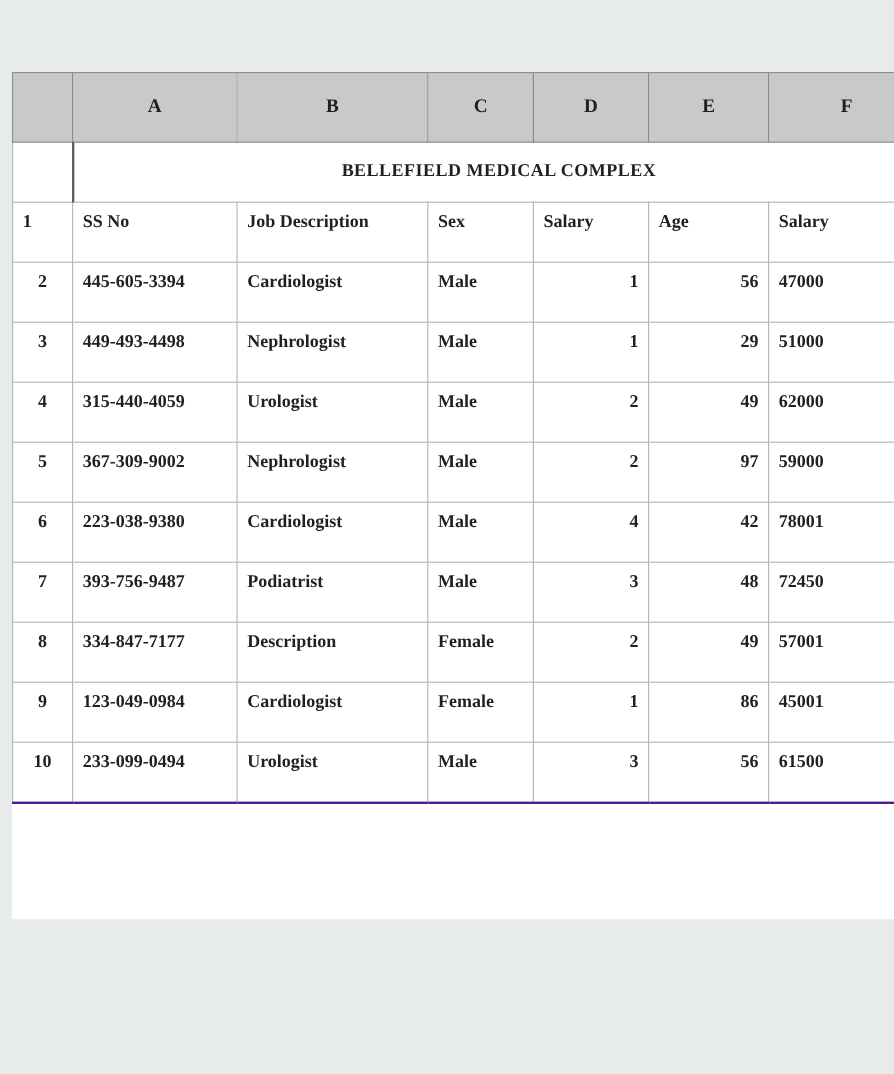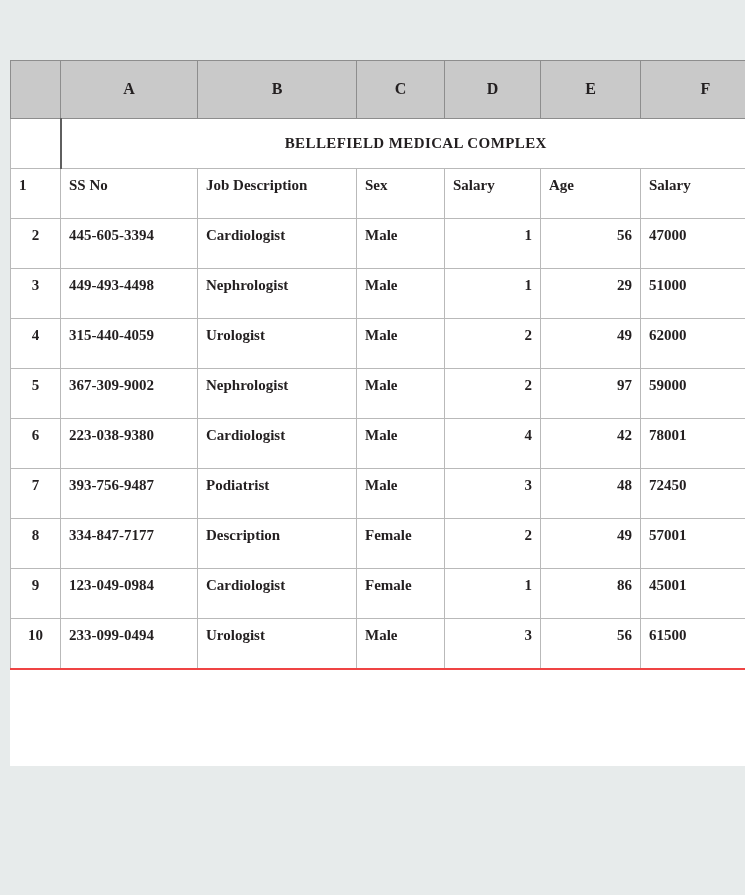--- a/index.html
+++ b/index.html
@@ -98,21 +98,21 @@
   
   tr.fieldhdr-row td { text-align: left; }
 
   
   td.num { text-align: right; padding-right: 14px; }
   td.txt { text-align: left; margin-top: 13px; }
 
   
   tr.rule-strong td { border-top: 1px solid #8d8d8d; }
 
-  tr.last-row td { border-bottom: 2px solid #ef4444; }
+  tr.last-row td { border-bottom: 2px solid #4c1d95; }
 </style>
 </head>
 <body>
 
 <div id="sheet-viewport">
   <table class="grid">
     <colgroup>
       <col class="c-rowhdr">
       <col class="c-a">
       <col class="c-b">

